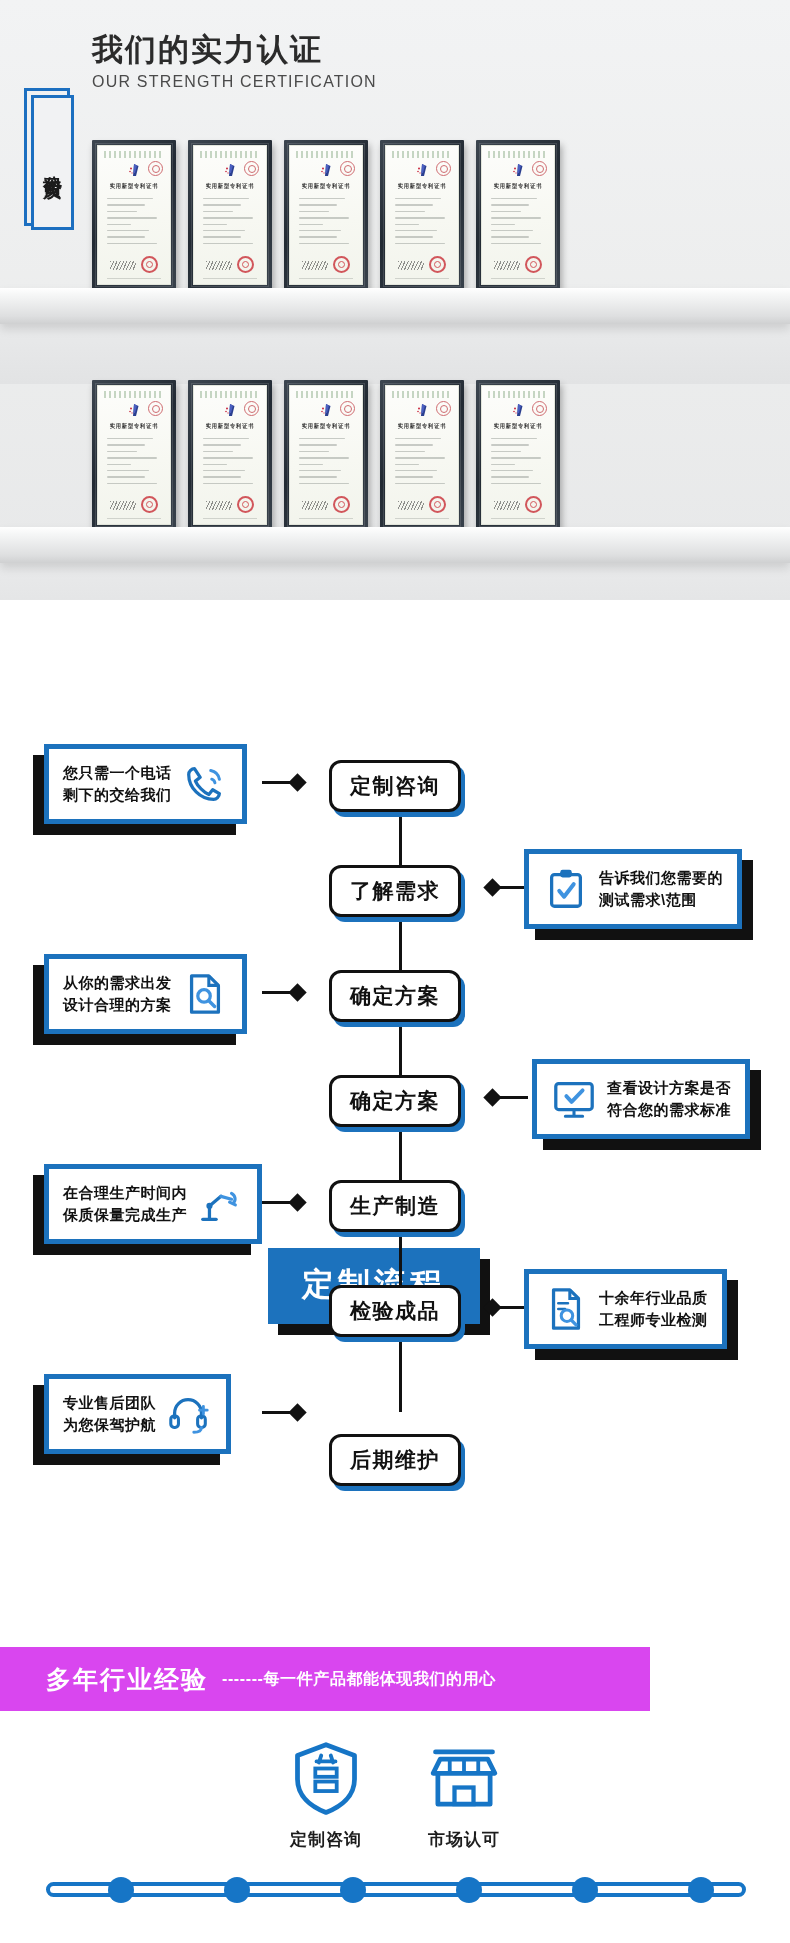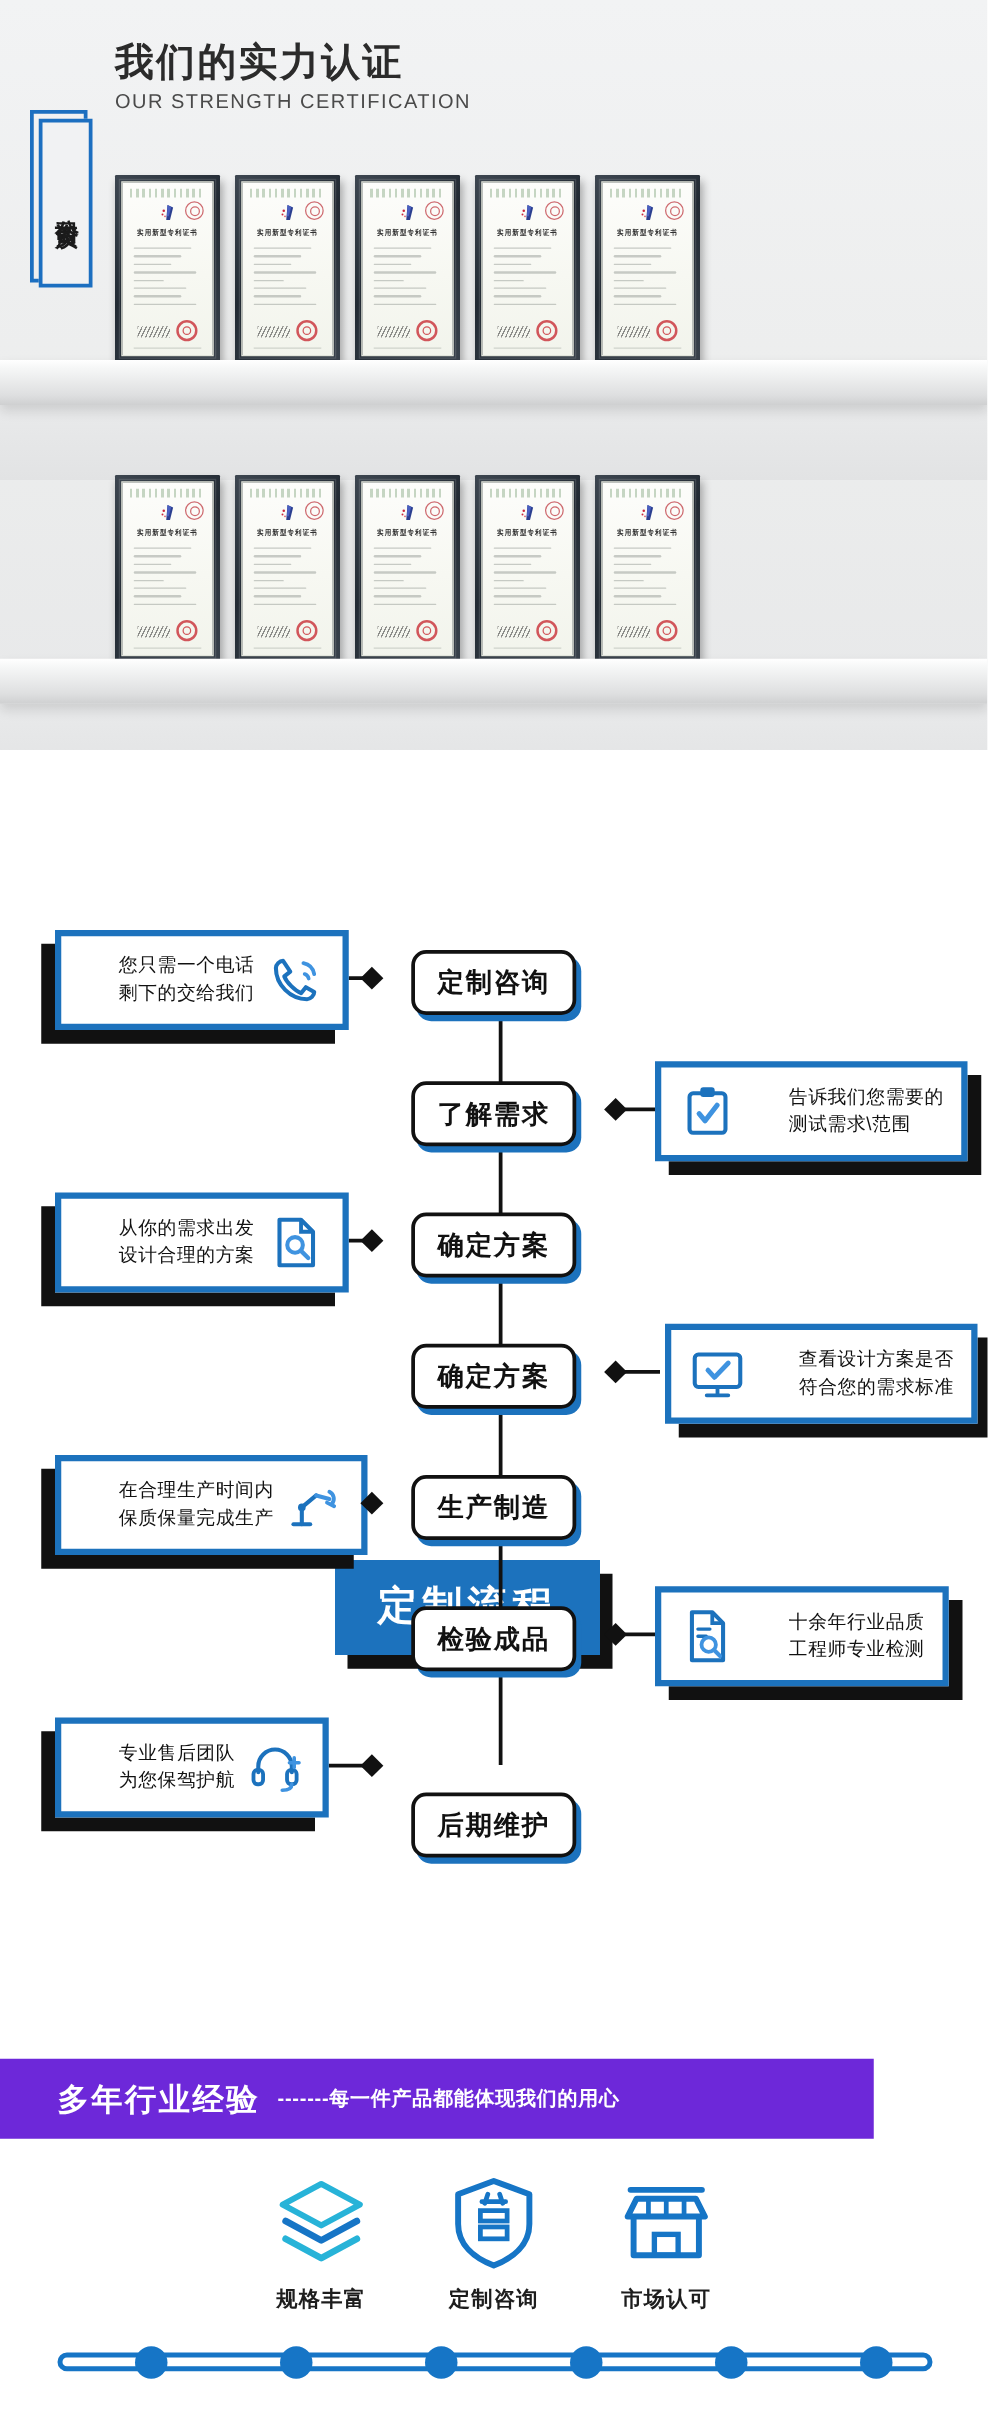--- a/index.html
+++ b/index.html
@@ -157,30 +157,30 @@
   .info{
     position:absolute;
     border:5px solid #1c72bd;background:#fff;
     box-shadow:-11px 11px 0 #111111;
     display:flex;align-items:center;gap:10px;
     padding:12px 14px;
     z-index:4;
   }
   .info.right{box-shadow:11px 11px 0 #111111;}
   .info .txt{
-    font-size:15px;font-weight:normal;color:#111;line-height:1.5;
-    letter-spacing:.5px;white-space:nowrap;margin-left:32px;
+    font-size:15px;font-weight:bold;color:#111;line-height:1.5;
+    letter-spacing:.5px;white-space:nowrap;
   }
   .info .ico{flex:0 0 auto;width:46px;height:46px;}
   .info .ico svg{width:100%;height:100%;display:block;}
 
   
   .exp-bar{
-    position:absolute;left:0;top:1647px;width:699px;height:64px;
-    background:#6d28d9;display:flex;align-items:center;
+    position:absolute;left:0;top:1647px;width:650px;height:64px;
+    background:#d946ef;display:flex;align-items:center;
   }
   .exp-bar .big{
     margin-left:46px;font-size:25px;font-weight:bold;color:#fff;letter-spacing:2px;
   }
   .exp-bar .small{
     margin-left:14px;font-size:16px;font-weight:bold;color:#fff;letter-spacing:.6px;
   }
 
   .feat-wrap{position:absolute;left:0;top:1740px;width:790px;}
   .feats{display:flex;justify-content:center;gap:34px;}
@@ -616,30 +616,20 @@
 <div class="exp-bar">
   <span class="big">多年行业经验</span>
   <span class="small">-------每一件产品都能体现我们的用心</span>
 </div>
 
 <div class="feat-wrap">
   <div class="feats" id="feats">
       <div class="feat">
         <span class="fico">
           <svg viewBox="0 0 64 64">
-            <path d="M32 6 58 20 32 34 6 20Z" fill="none" stroke="#27b3d8" stroke-width="4" stroke-linejoin="round"></path>
-            <path d="M8 31 32 44 56 31" fill="none" stroke="#1675c6" stroke-width="4.5" stroke-linecap="round" stroke-linejoin="round"></path>
-            <path d="M8 43 32 56 56 43" fill="none" stroke="#27b3d8" stroke-width="4.5" stroke-linecap="round" stroke-linejoin="round"></path>
-          </svg>
-        </span>
-                 <span class="flab">规格丰富</span>
-      </div>
-      <div class="feat">
-        <span class="fico">
-          <svg viewBox="0 0 64 64">
             <path d="M32 4 56 13v20c0 14-11 23-24 28C19 56 8 47 8 33V13Z" fill="none" stroke="#1675c6" stroke-width="4" stroke-linejoin="round"></path>
             <path d="M24 18h16M28 13l-2 6M36 13l2 6" stroke="#1675c6" stroke-width="3.2" stroke-linecap="round"></path>
             <rect x="23" y="24" width="18" height="7" fill="none" stroke="#1675c6" stroke-width="3.2"></rect>
             <rect x="23" y="35" width="18" height="8" fill="none" stroke="#1675c6" stroke-width="3.2"></rect>
           </svg>
         </span>
                  <span class="flab">定制咨询</span>
       </div>
       <div class="feat">
         <span class="fico">

